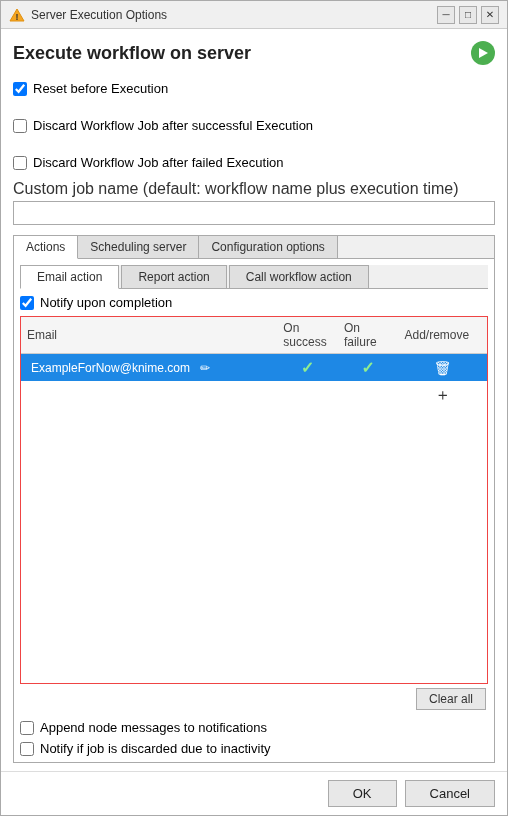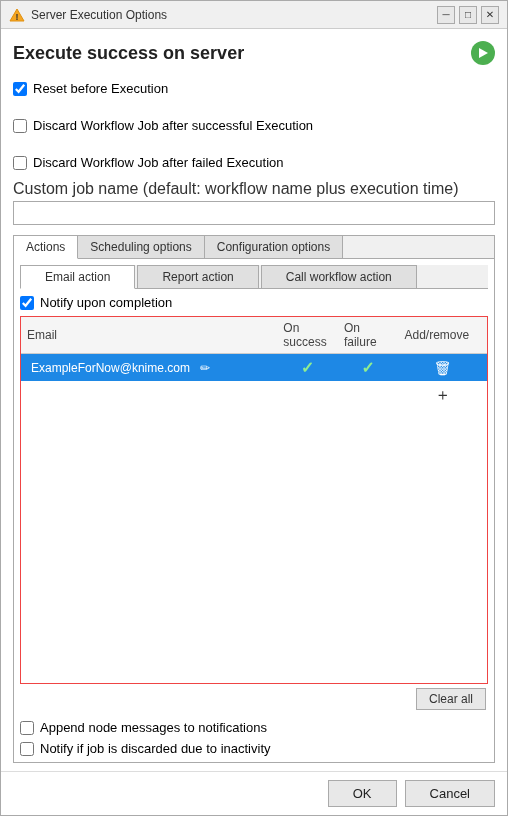--- a/index.html
+++ b/index.html
@@ -144,21 +144,21 @@
       flex-direction: column;
       padding: 6px;
     }
     .tab-bar-inner {
       display: flex;
       border-bottom: 1px solid #aaa;
       margin-bottom: 6px;
       background: #f0f0f0;
     }
     .tab-inner {
-      padding: 4px 24px;
+      padding: 4px 16px;
       border: 1px solid #aaa;
       border-bottom: none;
       cursor: pointer;
       font-size: 12px;
       color: #333;
       background: #e0e0e0;
       margin-right: 2px;
     }
     .tab-inner.active {
       background: #fff;
@@ -288,21 +288,21 @@
     <div class="title-bar-controls">
       <button class="title-btn">─</button>
       <button class="title-btn">□</button>
       <button class="title-btn">✕</button>
     </div>
   </div>
 
   <div class="content">
 
     <div class="header-row">
-      <span class="page-title">Execute success on server</span>
+      <span class="page-title">Execute workflow on server</span>
       <div class="run-icon">
         <svg width="12" height="12" viewBox="0 0 12 12">
           <polygon points="2,1 11,6 2,11" fill="white"></polygon>
         </svg>
       </div>
     </div>
 
     <div class="checkboxes-section">
       <label class="checkbox-row">
         <input type="checkbox" checked="" style="">
@@ -319,21 +319,21 @@
     </div>
 
     <div>
       <div class="custom-job-label">Custom job name (default: workflow name plus execution time)</div>
       <input type="text" class="custom-job-input" value="" style="">
     </div>
 
     <div class="tabs-outer">
       <div class="tab-bar-outer">
         <div class="tab-outer active">Actions</div>
-        <div class="tab-outer">Scheduling options</div>
+        <div class="tab-outer">Scheduling server</div>
         <div class="tab-outer">Configuration options</div>
       </div>
 
       <div class="tabs-inner-content">
 
         <div class="tab-bar-inner">
           <div class="tab-inner active">Email action</div>
           <div class="tab-inner">Report action</div>
           <div class="tab-inner">Call workflow action</div>
         </div>

